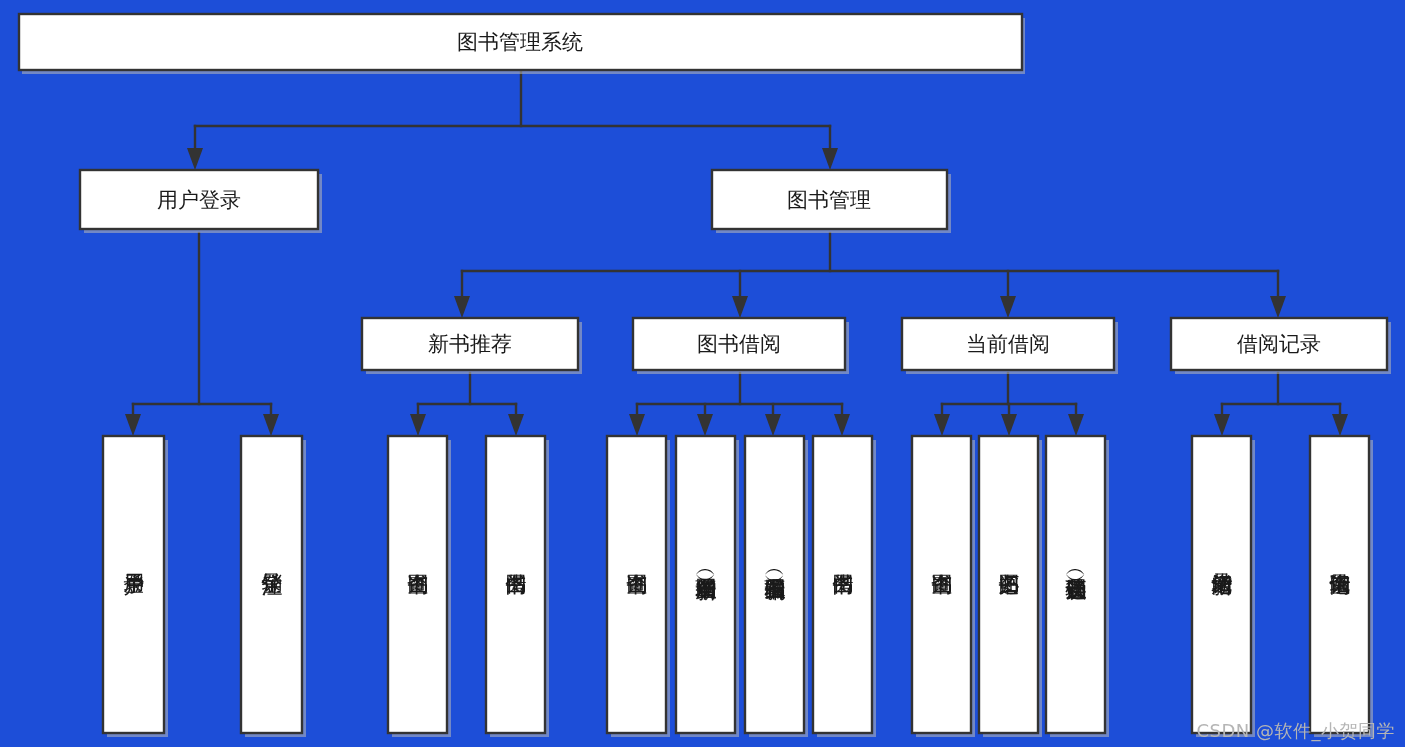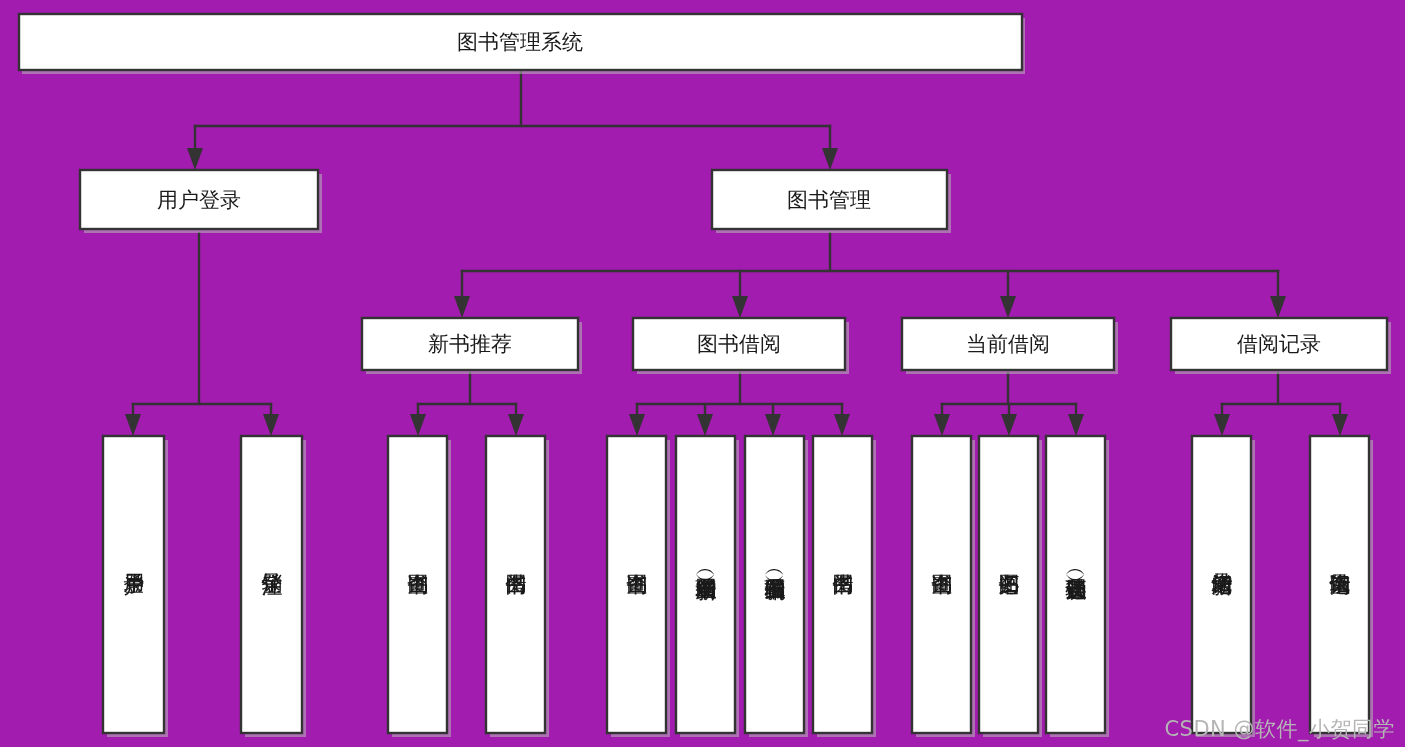--- a/index.html
+++ b/index.html
@@ -11,21 +11,21 @@
   body {
     width: 1405px;
     height: 747px;
     overflow: hidden;
     font-family: "DejaVu Sans", "Liberation Sans", sans-serif;
   }
   #diagram-root {
     position: relative;
     width: 1405px;
     height: 747px;
-    background: #a21caf;
+    background: #1d4ed8;
   }
   svg.flowchart {
     display: block;
     width: 1405px;
     height: 747px;
   }
   .node-box {
     fill: #ffffff;
     stroke: #333333;
     stroke-width: 2.4;
@@ -59,21 +59,21 @@
     text-anchor: middle;
     writing-mode: vertical-rl;
     glyph-orientation-vertical: 0;
     white-space: pre;
   }
   .watermark {
     position: absolute;
     right: 10px;
     bottom: 4px;
     color: #b5b5b5;
-    font-size: 21px;
+    font-size: 18px;
     font-family: "DejaVu Sans", "Liberation Sans", sans-serif;
     letter-spacing: 0.5px;
     user-select: none;
     pointer-events: none;
   }
 </style>
 </head>
 <body>
 
 <div id="diagram-root">

